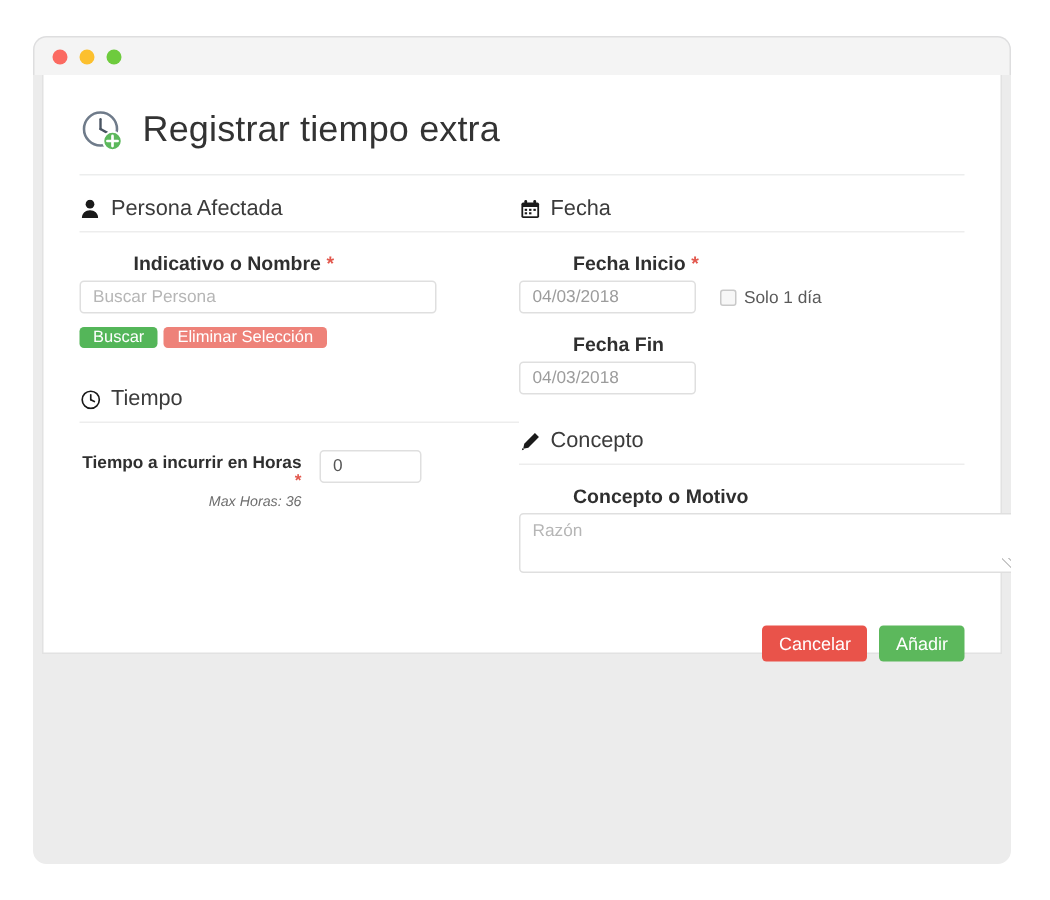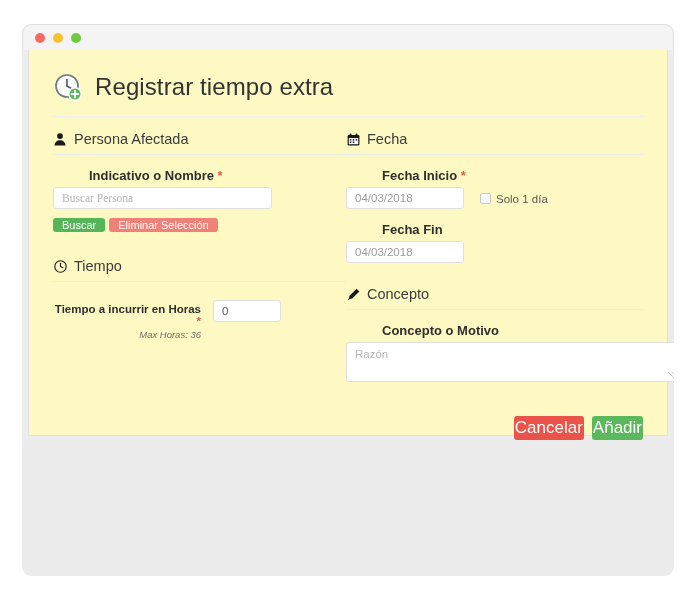--- a/index.html
+++ b/index.html
@@ -65,21 +65,21 @@
     overflow: hidden;
   }
 
   
   .card {
     position: absolute;
     left: 6px;
     top: 0px;
     width: 640px;
     height: 386px;
-    background: #fef9c3;
+    background: #ffffff;
     border: 1px solid #e2e2e2;
     border-top: none;
     box-sizing: border-box;
   }
 
   .card-inner {
     padding: 22px 24px 0 24px;
   }
 
   
@@ -144,21 +144,21 @@
     font-size: 11.5px;
     color: #565656;
     padding: 0 8px;
     line-height: 20px;
     font-family: "Liberation Sans", sans-serif;
     outline: none;
   }
   .txt-input::placeholder { color: #b6b6b6; }
   .txt-input.ph { color: #9c9c9c; }
 
-  .w-person { width: 219px; font-family: Liberation Serif, serif; }
+  .w-person { width: 238px; }
   .w-date   { width: 118px; }
   .w-hours  { width: 68px; }
 
   .btn-row { margin-top: 9px; display: flex; gap: 4px; }
   .btn {
     border: none;
     border-radius: 3px;
     font-size: 11px;
     color: #ffffff;
     padding: 1px 9px;
@@ -235,21 +235,21 @@
   .area::placeholder { color: #b6b6b6; }
 
   
   .footer {
     display: flex;
     justify-content: flex-end;
     gap: 8px;
     margin-top: 30px;
     padding-bottom: 18px;
   }
-  .footer .btn { padding: 6px 1px; font-size: 17px; }
+  .footer .btn { padding: 6px 11px; font-size: 12px; }
 </style>
 </head>
 <body>
 
 <div id="root">
 
   <div class="window-shell">
 
     <div class="titlebar">
       <div class="dots">

